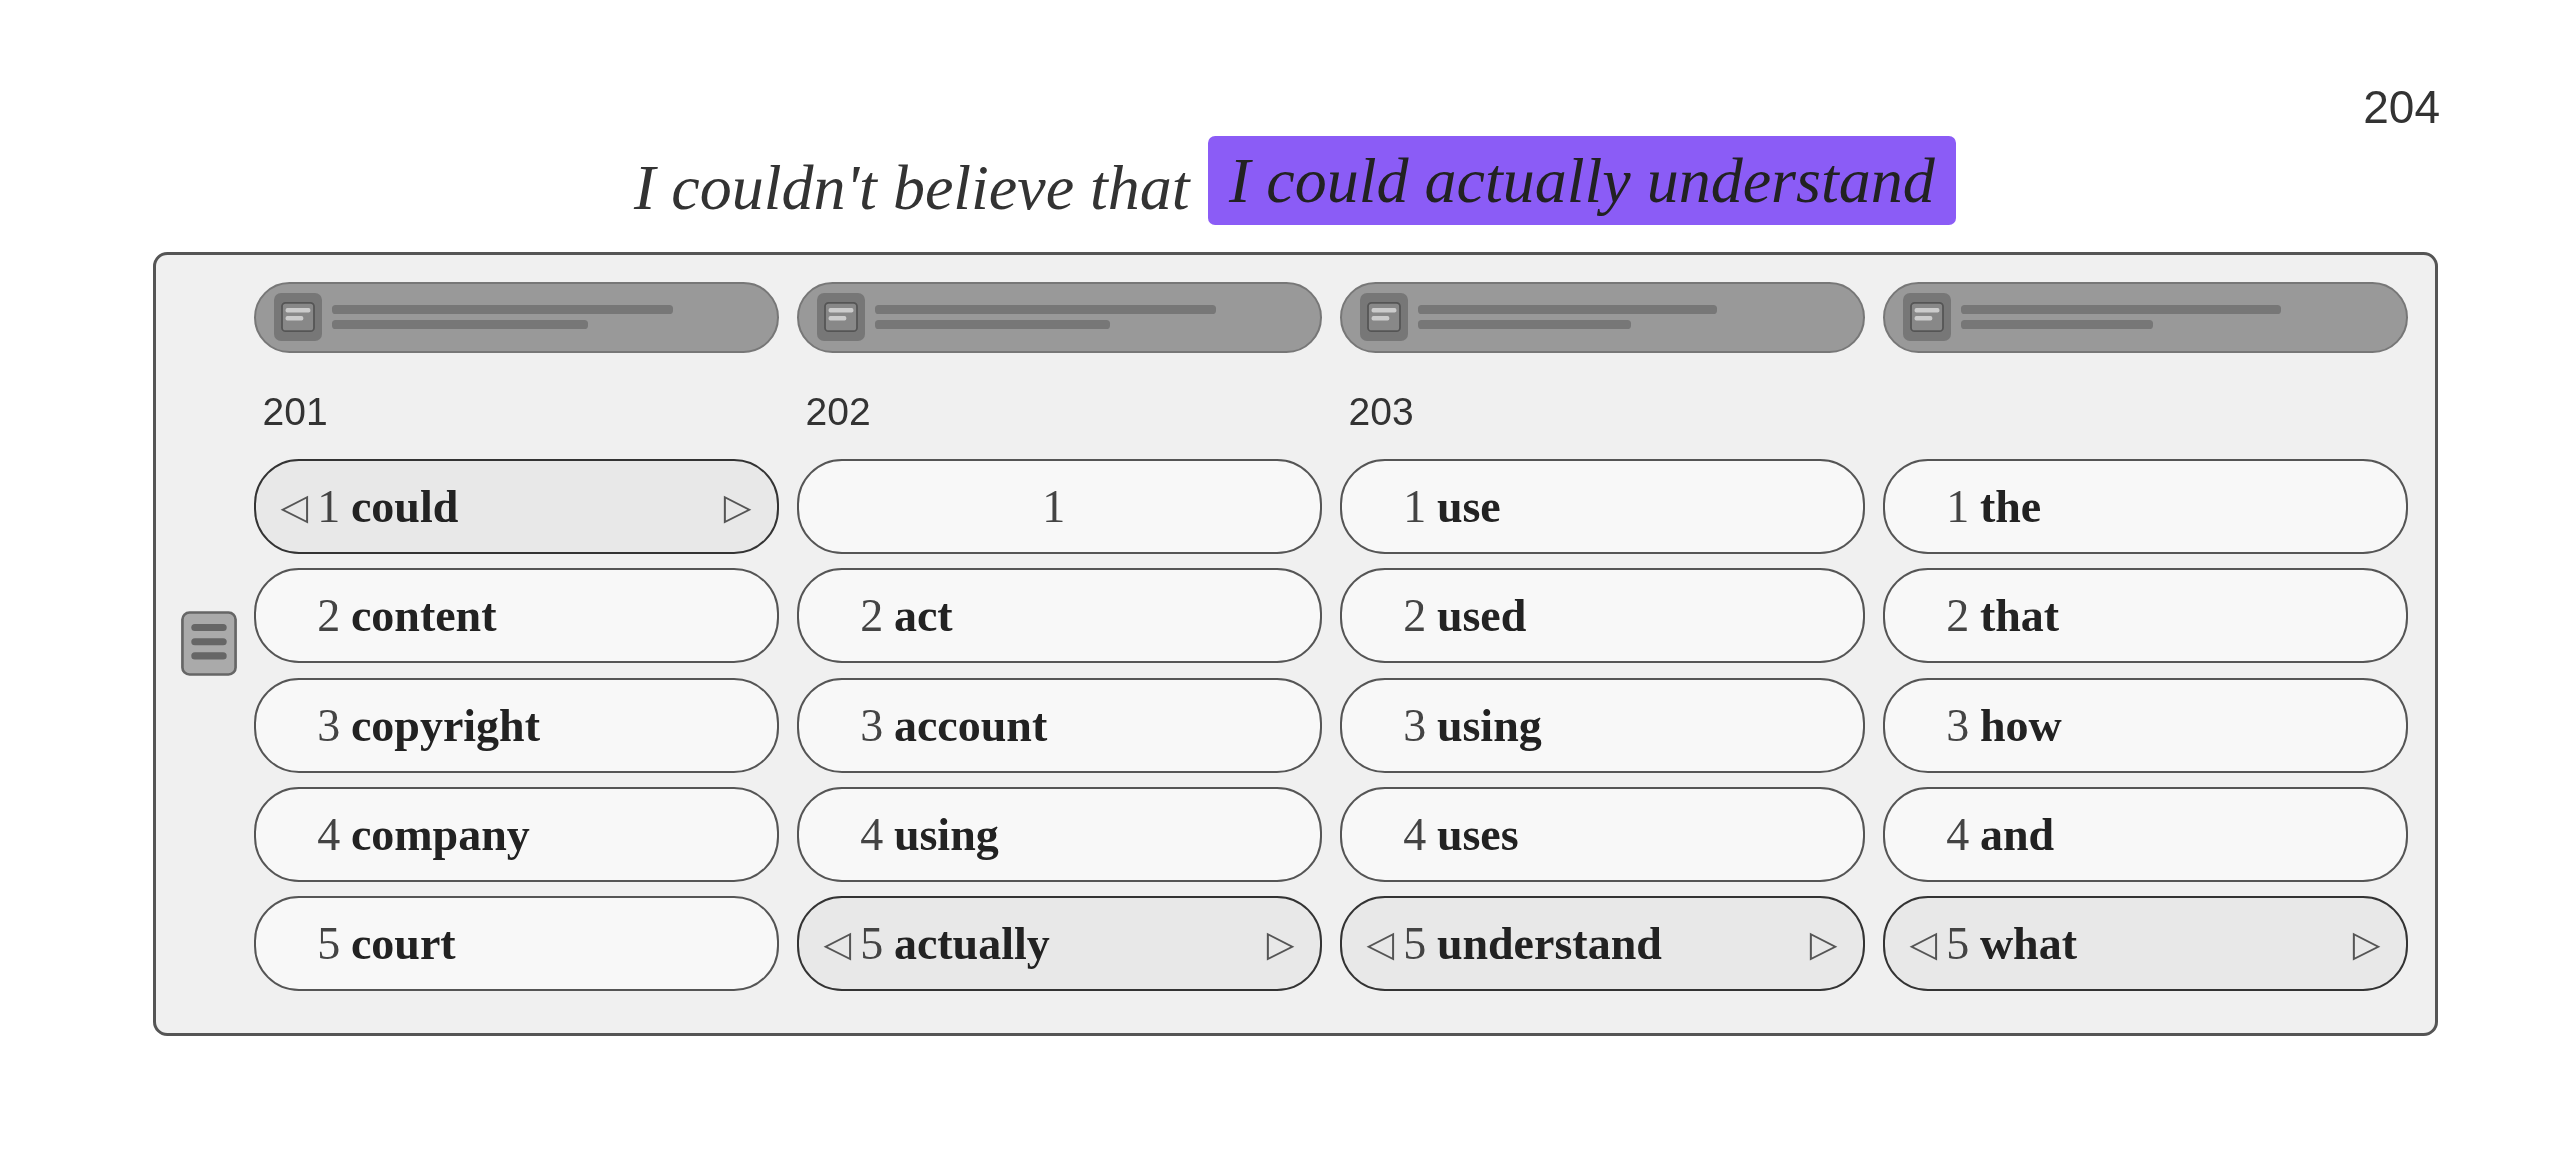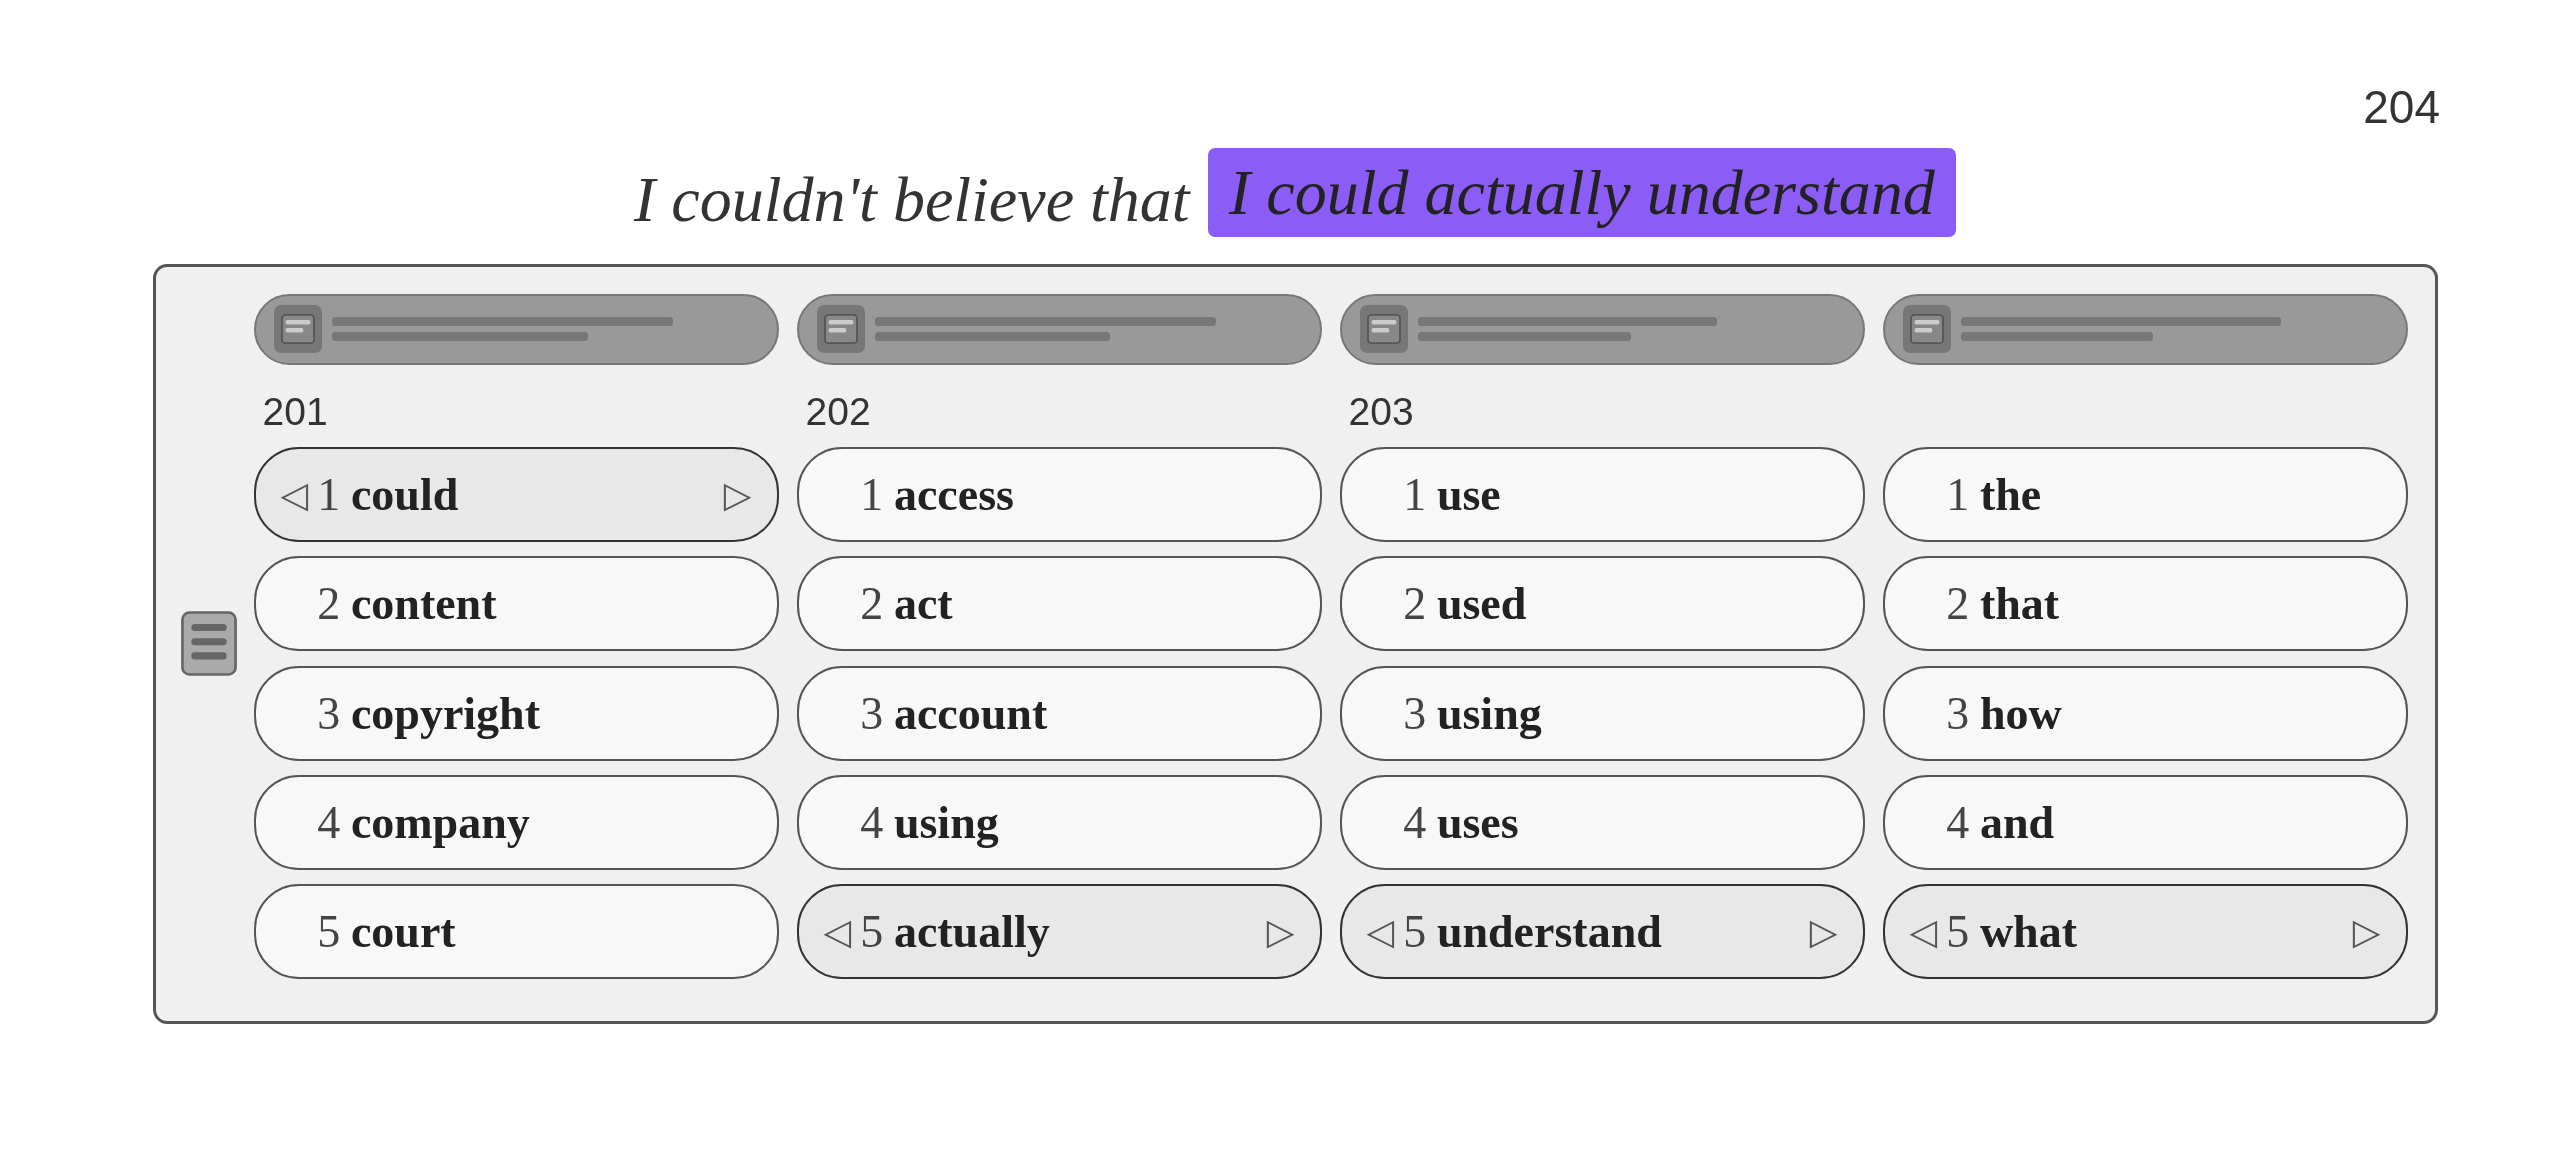--- a/index.html
+++ b/index.html
@@ -82,21 +82,21 @@
       min-width: 71px;
       font-size: 62px;
       color: #555;
     }
 
     
     .columns-wrapper {
       flex: 1;
       display: flex;
       flex-direction: column;
-      gap: 4px;
+      gap: 16px;
     }
 
     
     .header-row {
       display: flex;
       flex-direction: row;
       gap: 18px;
       margin-bottom: 21.4px;
       padding: 0 9px;
     }
@@ -306,21 +306,20 @@
           <div class="items-row">
             <div class="word-pill selected">
               <span class="word-arrow-left">◁</span>
               <span class="word-number">1</span>
               <span class="word-text">could</span>
               <span class="word-arrow-right">▷</span>
             </div>
             <div class="word-pill">
               <span class="word-arrow-left arrow-hidden">◁</span>
               <span class="word-number">1</span>
-              <span class="word-text">access</span>
               <span class="word-arrow-right arrow-hidden">▷</span>
             </div>
             <div class="word-pill">
               <span class="word-arrow-left arrow-hidden">◁</span>
               <span class="word-number">1</span>
               <span class="word-text">use</span>
               <span class="word-arrow-right arrow-hidden">▷</span>
             </div>
             <div class="word-pill">
               <span class="word-arrow-left arrow-hidden">◁</span>

